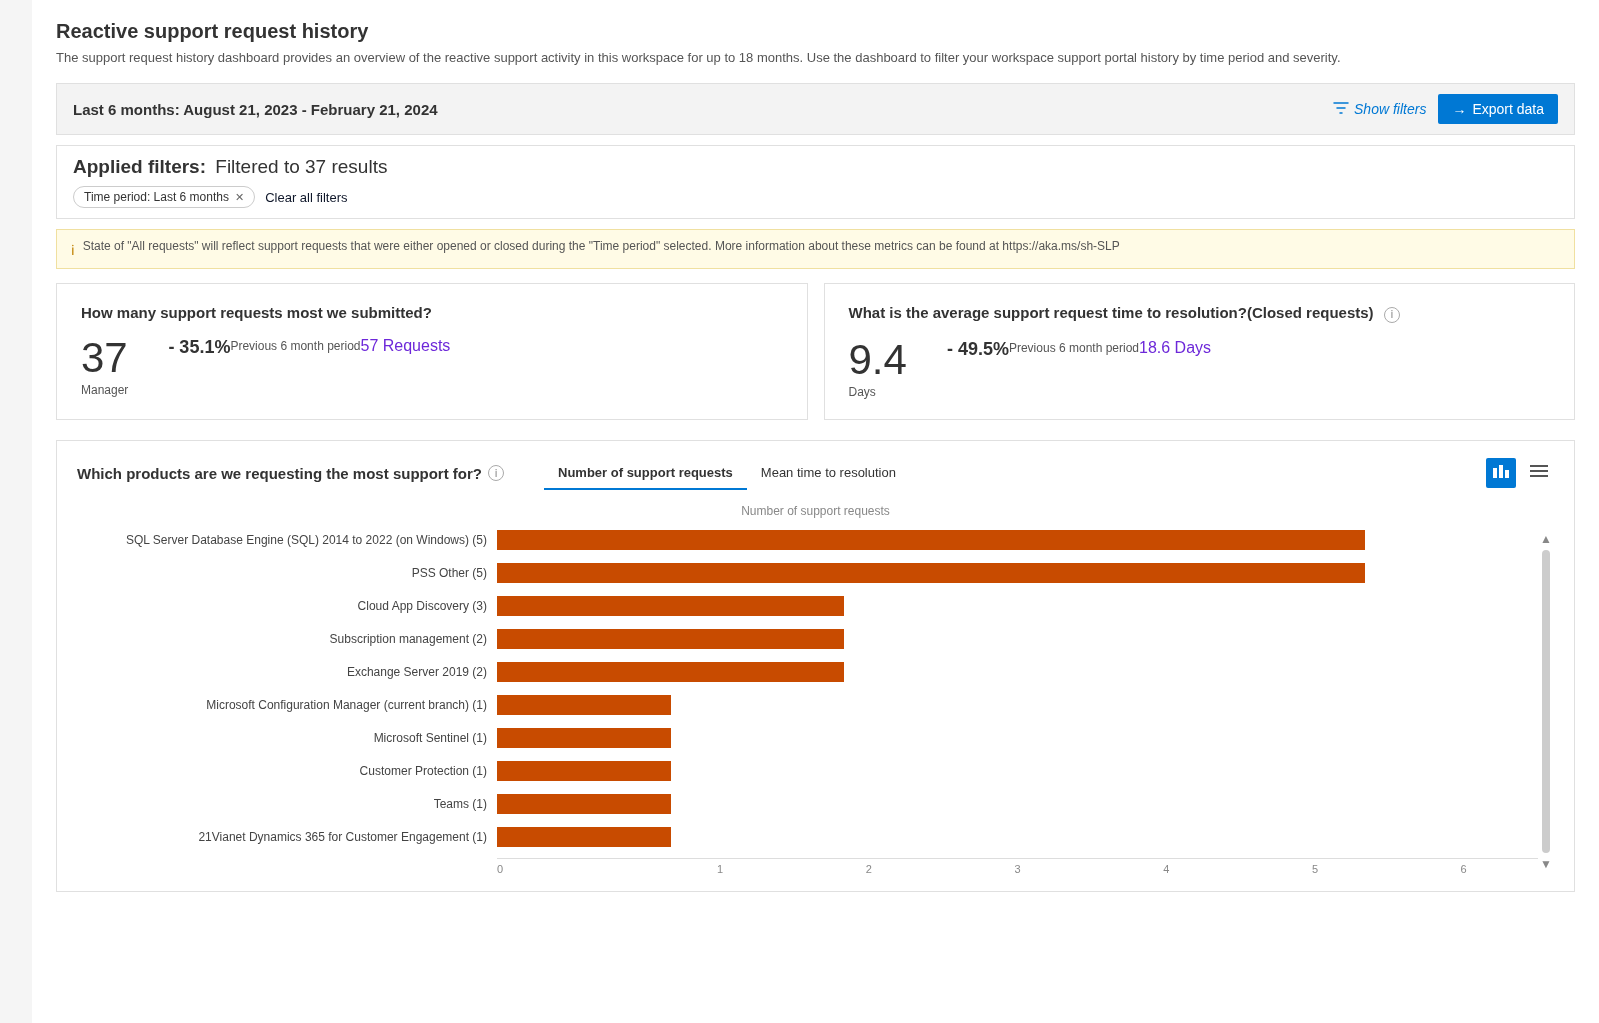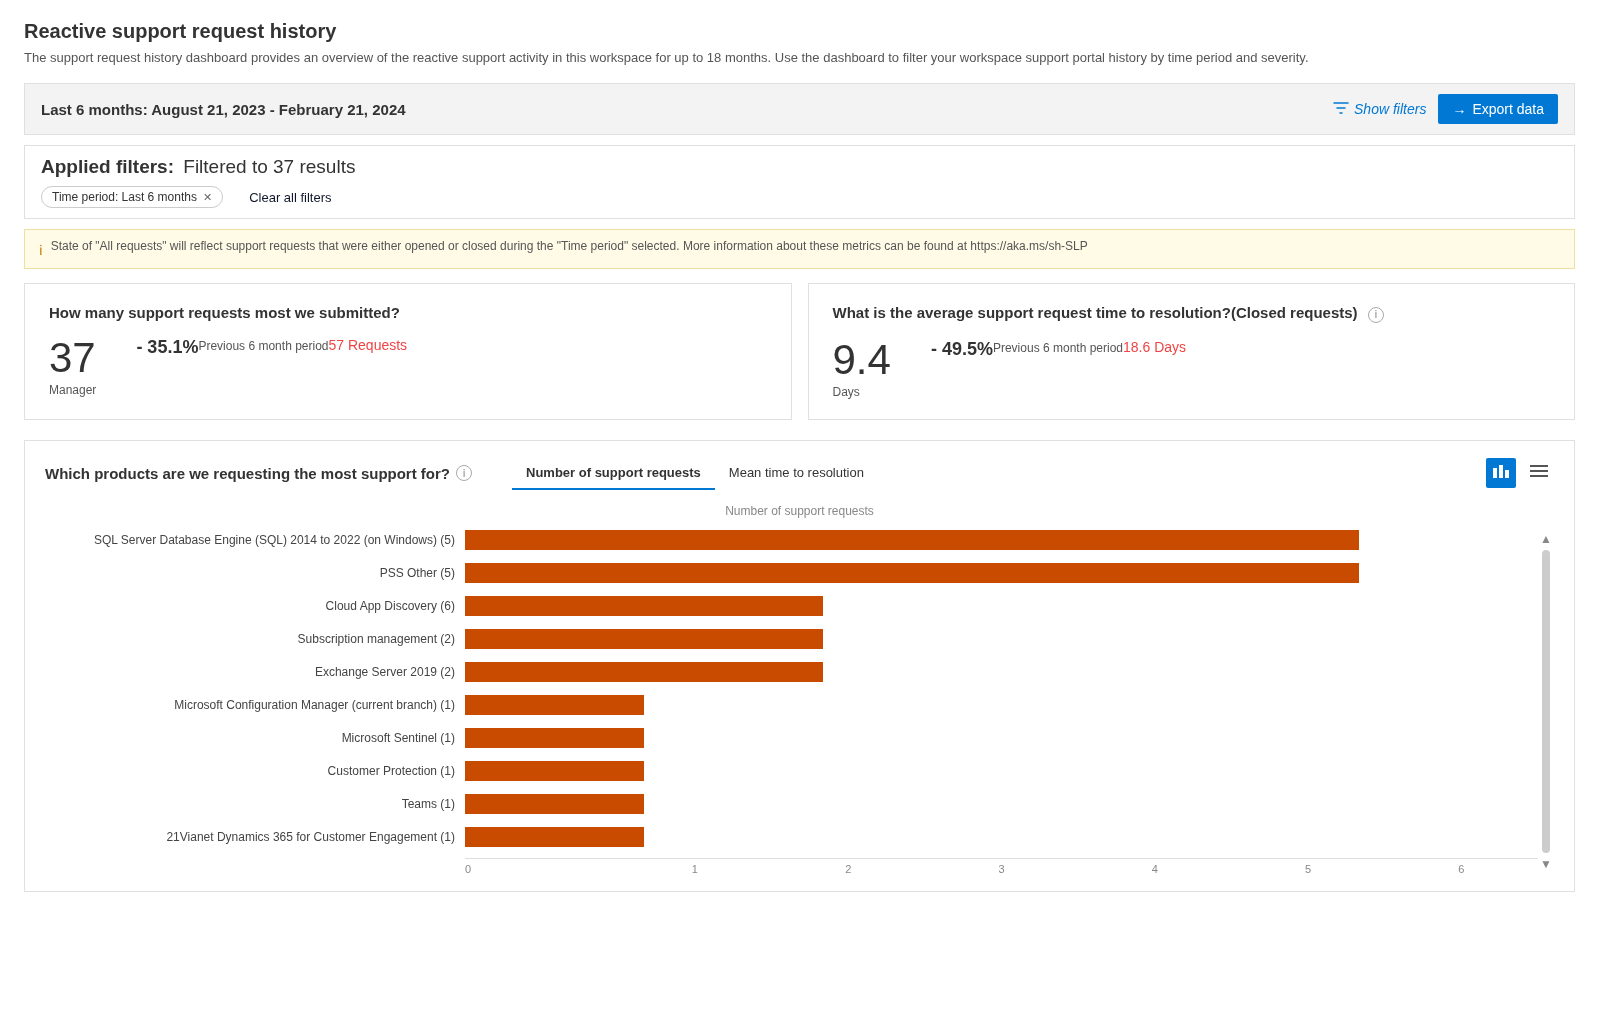--- a/index.html
+++ b/index.html
@@ -1,42 +1,42 @@
 <!DOCTYPE html>
 <html><head>
   <meta charset="utf-8">
   <style>
     * { box-sizing: border-box; margin: 0; padding: 0; }
     body { font-family: 'Segoe UI', Arial, sans-serif; font-size: 14px; background: #f5f5f5; color: #333; }
-    .page { background: #fff; max-width: 1599px; min-height: 1023px; padding: 20px 24px; }
+    .page { background: #fff; max-width: 1599px; min-height: 1023px; padding: 20px 24px; margin-left: 32px; }
     .page-title { font-size: 20px; font-weight: 600; margin-bottom: 6px; }
     .page-desc { font-size: 13px; color: #555; margin-bottom: 16px; line-height: 1.4; }
     .header-bar { background: #f3f3f3; border: 1px solid #e0e0e0; display: flex; align-items: center; padding: 10px 16px; margin-bottom: 10px; }
     .header-bar-title { font-size: 15px; font-weight: 600; flex: 1; }
     .header-bar-actions { display: flex; align-items: center; gap: 12px; }
     .show-filters-btn { background: none; border: none; color: #0078d4; cursor: pointer; font-size: 14px; display: flex; align-items: center; gap: 5px; font-style: italic; }
     .export-btn { background: #0078d4; color: #fff; border: none; padding: 7px 14px; font-size: 14px; cursor: pointer; border-radius: 2px; display: flex; align-items: center; gap: 6px; }
     .filter-bar { background: #fff; border: 1px solid #e0e0e0; padding: 10px 16px; margin-bottom: 10px; }
     .applied-filters-label { font-size: 19px; font-weight: 600; margin-bottom: 8px; }
-    .filter-tags { display: flex; align-items: center; gap: 26px; flex-wrap: wrap; }
+    .filter-tags { display: flex; align-items: center; gap: 10px; flex-wrap: wrap; }
     .filter-tag { background: #fff; border: 1px solid #ccc; border-radius: 12px; padding: 3px 10px; font-size: 12px; display: flex; align-items: center; gap: 6px; }
     .filter-tag-x { cursor: pointer; color: #666; font-size: 11px; }
     .clear-all { color: #0f172a; cursor: pointer; font-size: 13px; background: none; border: none; }
     .info-banner { background: #fffbe6; border: 1px solid #f0e0a0; padding: 9px 14px; margin-bottom: 14px; font-size: 12px; color: #555; display: flex; align-items: flex-start; gap: 8px; }
     .info-icon { color: #c08000; font-size: 14px; margin-top: 1px; }
     .kpi-row { display: flex; gap: 16px; margin-bottom: 20px; }
     .kpi-card { background: #fff; border: 1px solid #e0e0e0; padding: 20px 24px; flex: 1; }
     .kpi-card-title { font-size: 15px; font-weight: 600; margin-bottom: 16px; }
     .kpi-card-inner { display: flex; align-items: flex-start; gap: 40px; }
     .kpi-main-value { font-size: 42px; font-weight: 300; line-height: 1; }
     .kpi-main-label { font-size: 12px; color: #555; margin-top: 4px; }
     .kpi-compare { display: flex; justify-content: center; }
     .kpi-compare-pct { font-size: 18px; font-weight: 600; color: #333; }
     .kpi-compare-label { font-size: 12px; color: #555; margin-top: 2px; }
-    .kpi-compare-sub { font-size: 14px; color: #ef4444; }
+    .kpi-compare-sub { font-size: 16px; color: #6d28d9; }
     .chart-section { background: #fff; border: 1px solid #e0e0e0; padding: 16px 20px; }
     .chart-header { display: flex; align-items: center; margin-bottom: 14px; }
     .chart-header-left { font-size: 15px; font-weight: 600; display: flex; align-items: center; gap: 6px; }
     .chart-header-tabs { display: flex; gap: 0; margin-left: 40px; }
     .chart-tab { padding: 8px 14px; font-size: 13px; cursor: pointer; border-bottom: 2px solid transparent; background: none; border-top: none; border-left: none; border-right: none; color: #333; }
     .chart-tab.active { border-bottom: 2px solid #0078d4; font-weight: 600; }
     .chart-header-icons { margin-left: auto; display: flex; gap: 8px; align-items: center; }
     .chart-icon-btn { background: none; border: none; cursor: pointer; padding: 4px 6px; font-size: 16px; color: #555; }
     .chart-icon-btn.active-icon { background: #0078d4; color: #fff; border-radius: 2px; }
     .chart-area { display: flex; position: relative; }
@@ -176,21 +176,21 @@
         <div class="bar-fill" style="width:83.33333333333334%;"></div>
       </div>
     </div>
     <div class="bar-row">
       <div class="bar-label" title="PSS Other (5)">PSS Other (5)</div>
       <div class="bar-track">
         <div class="bar-fill" style="width:83.33333333333334%;"></div>
       </div>
     </div>
     <div class="bar-row">
-      <div class="bar-label" title="Cloud App Discovery (2)">Cloud App Discovery (6)</div>
+      <div class="bar-label" title="Cloud App Discovery (2)">Cloud App Discovery (3)</div>
       <div class="bar-track">
         <div class="bar-fill" style="width:33.33333333333333%;"></div>
       </div>
     </div>
     <div class="bar-row">
       <div class="bar-label" title="Subscription management (2)">Subscription management (2)</div>
       <div class="bar-track">
         <div class="bar-fill" style="width:33.33333333333333%;"></div>
       </div>
     </div>

